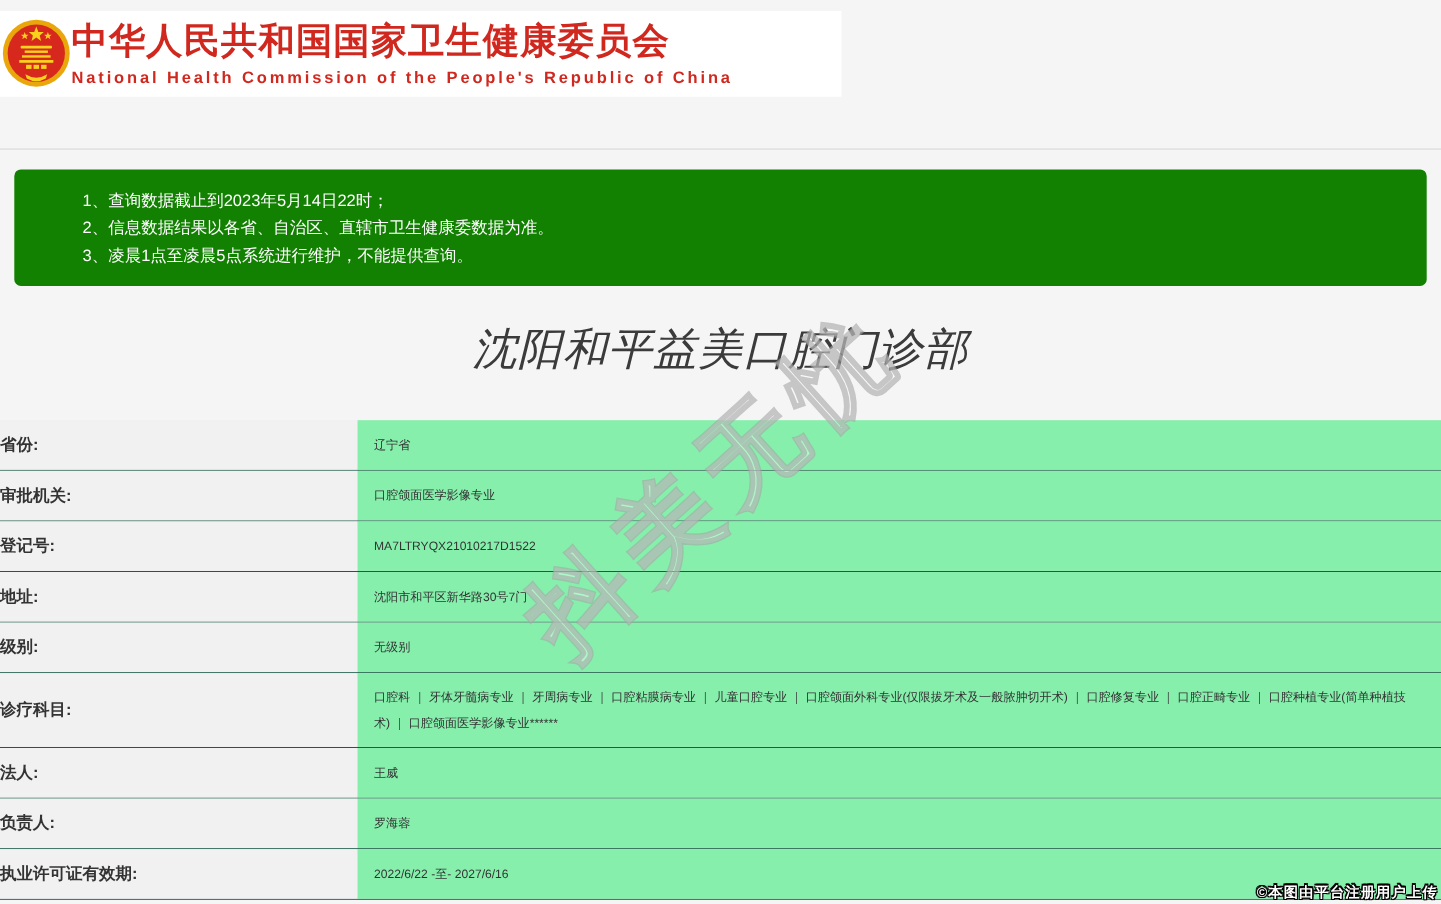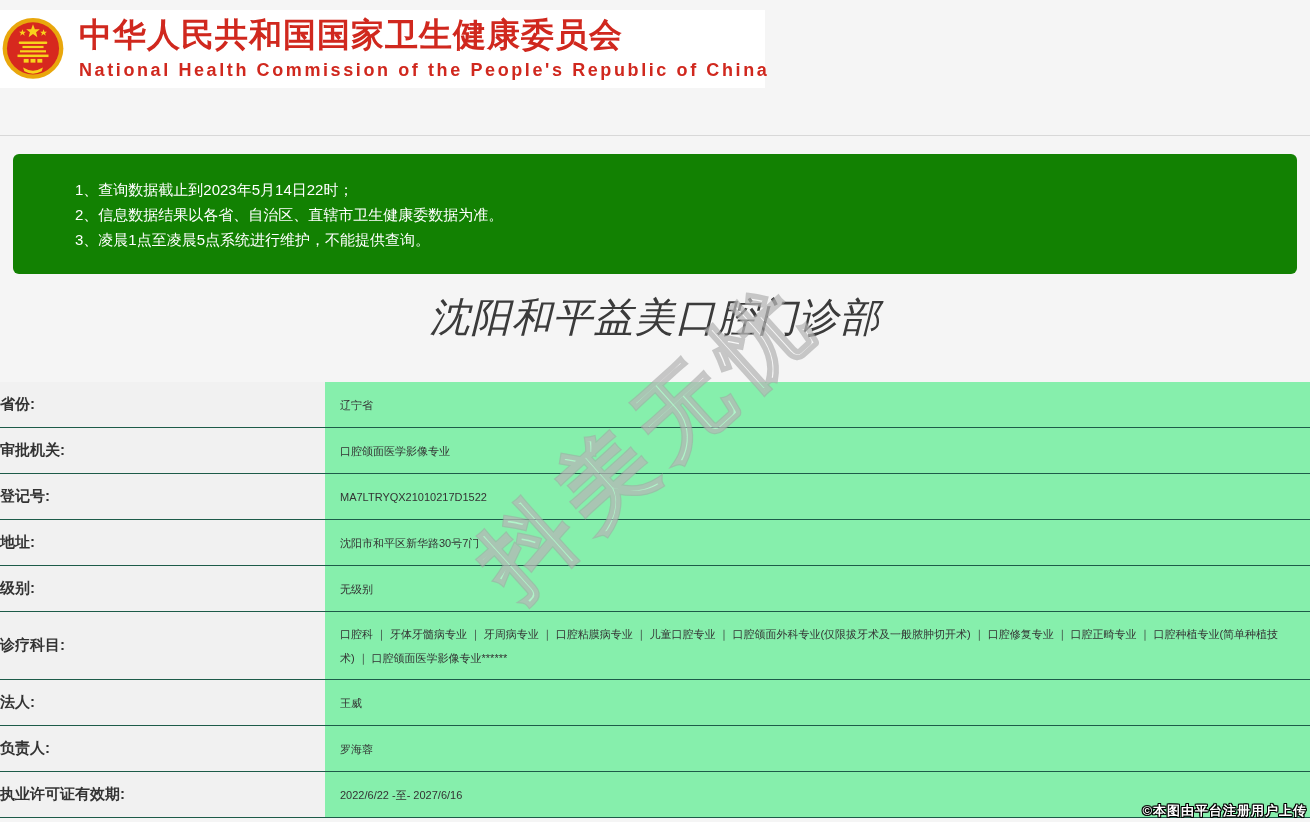--- a/index.html
+++ b/index.html
@@ -13,37 +13,37 @@
   }
 
   
   .logo-bar{
     position:absolute; top:10px; left:0;
     width:765px; height:78px;
     background:#ffffff;
     display:flex; align-items:center;
   }
   .emblem{ width:62px; height:72px; margin-left:2px; flex:0 0 auto; }
-  .logo-text{ margin-left:15px; }
+  .logo-text{ margin-left:1px; }
   .title-cn{
     color:#d0281e; font-size:33px; font-weight:bold;
     letter-spacing:1px; line-height:1.1; white-space:nowrap;
   }
   .title-en{
-    color:#d0281e; font-size:18px; font-weight:bold;
+    color:#d0281e; font-size:15px; font-weight:bold;
     letter-spacing:2.6px; margin-top:7px; white-space:nowrap;
   }
   .header-divider{
     position:absolute; top:135px; left:0; width:1310px;
     border-top:1px solid #d8d8d8;
   }
 
   
   .notice{
-    position:absolute; top:154px; left:13px; width:1284px; height:120px;
+    position:absolute; top:154px; left:13px; width:1284px; height:106px;
     background:#128102; border-radius:6px;
     color:#ffffff; font-size:15px; line-height:25px;
     display:flex; flex-direction:column; justify-content:center;
     padding-left:62px;
   }
 
   
   .page-title{
     position:absolute; top:290px; left:0; width:1310px;
     text-align:center; font-size:40px; color:#3b3b3b;

